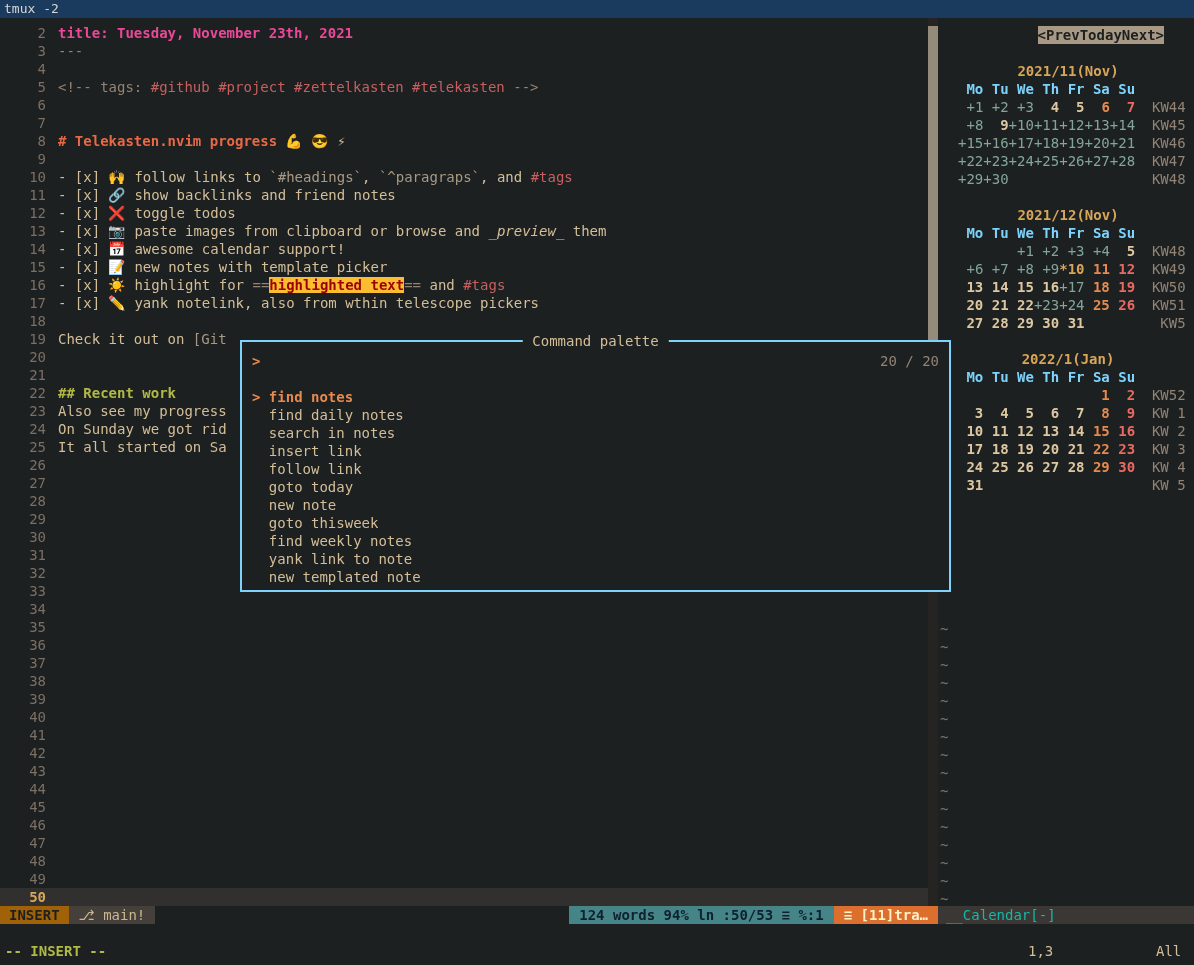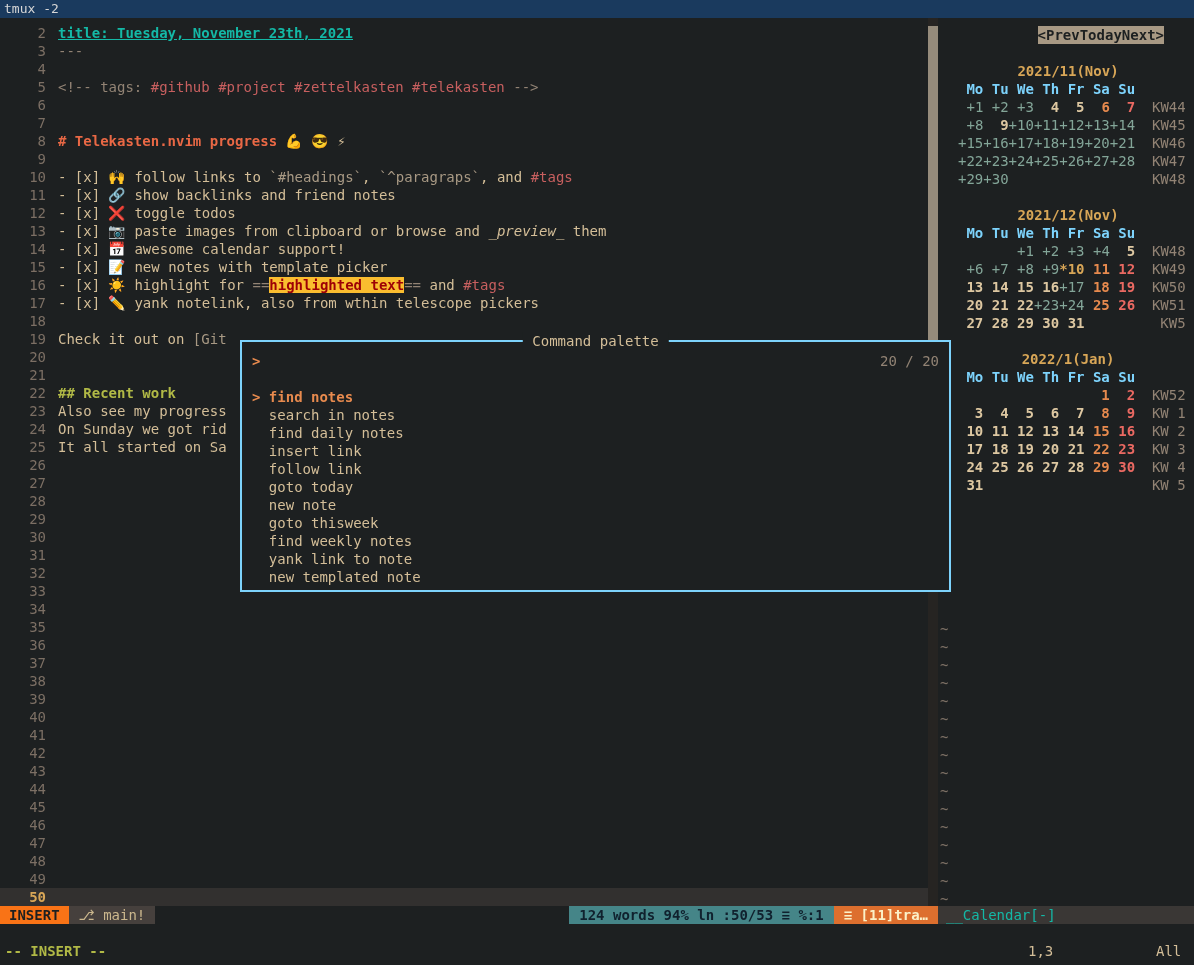--- a/index.html
+++ b/index.html
@@ -12,21 +12,21 @@
 
   
   .main { position:relative; flex:none; height:888px; display:flex; }
 
   .editor { flex:none; width:928px; overflow:hidden; padding-top:6px; background:#1d2021; }
   .eline { display:flex; height:18px; white-space:pre; }
   .eline.cursorline { background:#32302f; }
   .lnum { flex:none; width:58px; text-align:right; padding-right:12px; color:#7c6f64; }
   .cursorline .lnum { color:#d8a657; font-weight:bold; }
   .lcontent { white-space:pre; color:#d4be98; }
-  .seg-title { color:#14b8a6; font-weight:bold;text-decoration:underline; }
+  .seg-title { color:#ec4899; font-weight:bold; }
   .seg-comment { color:#928374; }
   .seg-tag { color:#c75f5f; }
   .seg-h1 { color:#e96845; font-weight:bold; }
   .seg-h2 { color:#b1b946; font-weight:bold; }
   .seg-text { color:#d4be98; }
   .seg-code { color:#a89984; }
   .seg-italic { color:#d4be98; font-style:italic; }
   .seg-delim { color:#928374; }
   .seg-highlight { background:#fabd2f; color:#9d0006; font-weight:bold; }
   .seg-link { color:#a89984; }
@@ -59,21 +59,21 @@
   .popup-input { display:flex; height:18px; margin-top:10px; padding:0 10px; white-space:pre; }
   .popup-prompt { color:#e78a4e; font-weight:bold; }
   .popup-count { margin-left:auto; color:#928374; }
   .popup-spacer { height:18px; }
   .pitem { height:18px; white-space:pre; padding-left:10px; color:#d4be98; }
   .pitem .pcaret { color:#e78a4e; font-weight:bold; }
   .pitem.sel .plabel { color:#e78a4e; font-weight:bold;text-align:right; }
 
   
   .statusline { flex:none; height:18px; display:flex; white-space:pre; }
-  .sl-mode { background:#f97316; color:#1d2021; font-weight:bold; padding:0 9px; }
+  .sl-mode { background:#a16207; color:#1d2021; font-weight:bold; padding:0 9px; }
   .sl-git { background:#46403d; color:#cbb78d; padding:0 10px; }
   .sl-mid { flex:1; background:#0c4a6e; color:#a89984; display:flex; overflow:hidden;margin-top:32px; }
   .sl-file { padding-left:8px; }
   .sl-ft { margin-left:24px; }
   .sl-enc { margin-left:16px; }
   .sl-stats { background:#458588; color:#10212e; font-weight:bold; padding:0 10px; }
   .sl-buf { background:#dd6f2e; color:#fbf1c7; font-weight:bold; padding:0 10px; }
   .sl-cal { flex:none; width:256px; background:#3a3735; color:#14b8a6; padding-left:8px; }
 
   
@@ -208,22 +208,22 @@
 
     <div class="popup">
       <span class="popup-title">Command palette</span>
       <div class="popup-input">
         <span class="popup-prompt">&gt;</span>
         <span class="popup-count">20 / 20</span>
       </div>
       <div class="popup-spacer"></div>
       <div id="popup-items">
           <div class="pitem sel"><span class="pcaret">&gt; </span><span class="plabel">find notes</span></div>
+          <div class="pitem"><span class="pcaret">  </span><span class="plabel">find daily notes</span></div>
           <div class="pitem"><span class="pcaret">  </span><span class="plabel">search in notes</span></div>
-          <div class="pitem"><span class="pcaret">  </span><span class="plabel">find daily notes</span></div>
           <div class="pitem"><span class="pcaret">  </span><span class="plabel">insert link</span></div>
           <div class="pitem"><span class="pcaret">  </span><span class="plabel">follow link</span></div>
           <div class="pitem"><span class="pcaret">  </span><span class="plabel">goto today</span></div>
           <div class="pitem"><span class="pcaret">  </span><span class="plabel">new note</span></div>
           <div class="pitem"><span class="pcaret">  </span><span class="plabel">goto thisweek</span></div>
           <div class="pitem"><span class="pcaret">  </span><span class="plabel">find weekly notes</span></div>
           <div class="pitem"><span class="pcaret">  </span><span class="plabel">yank link to note</span></div>
           <div class="pitem"><span class="pcaret">  </span><span class="plabel">new templated note</span></div>
         </div>
     </div>

